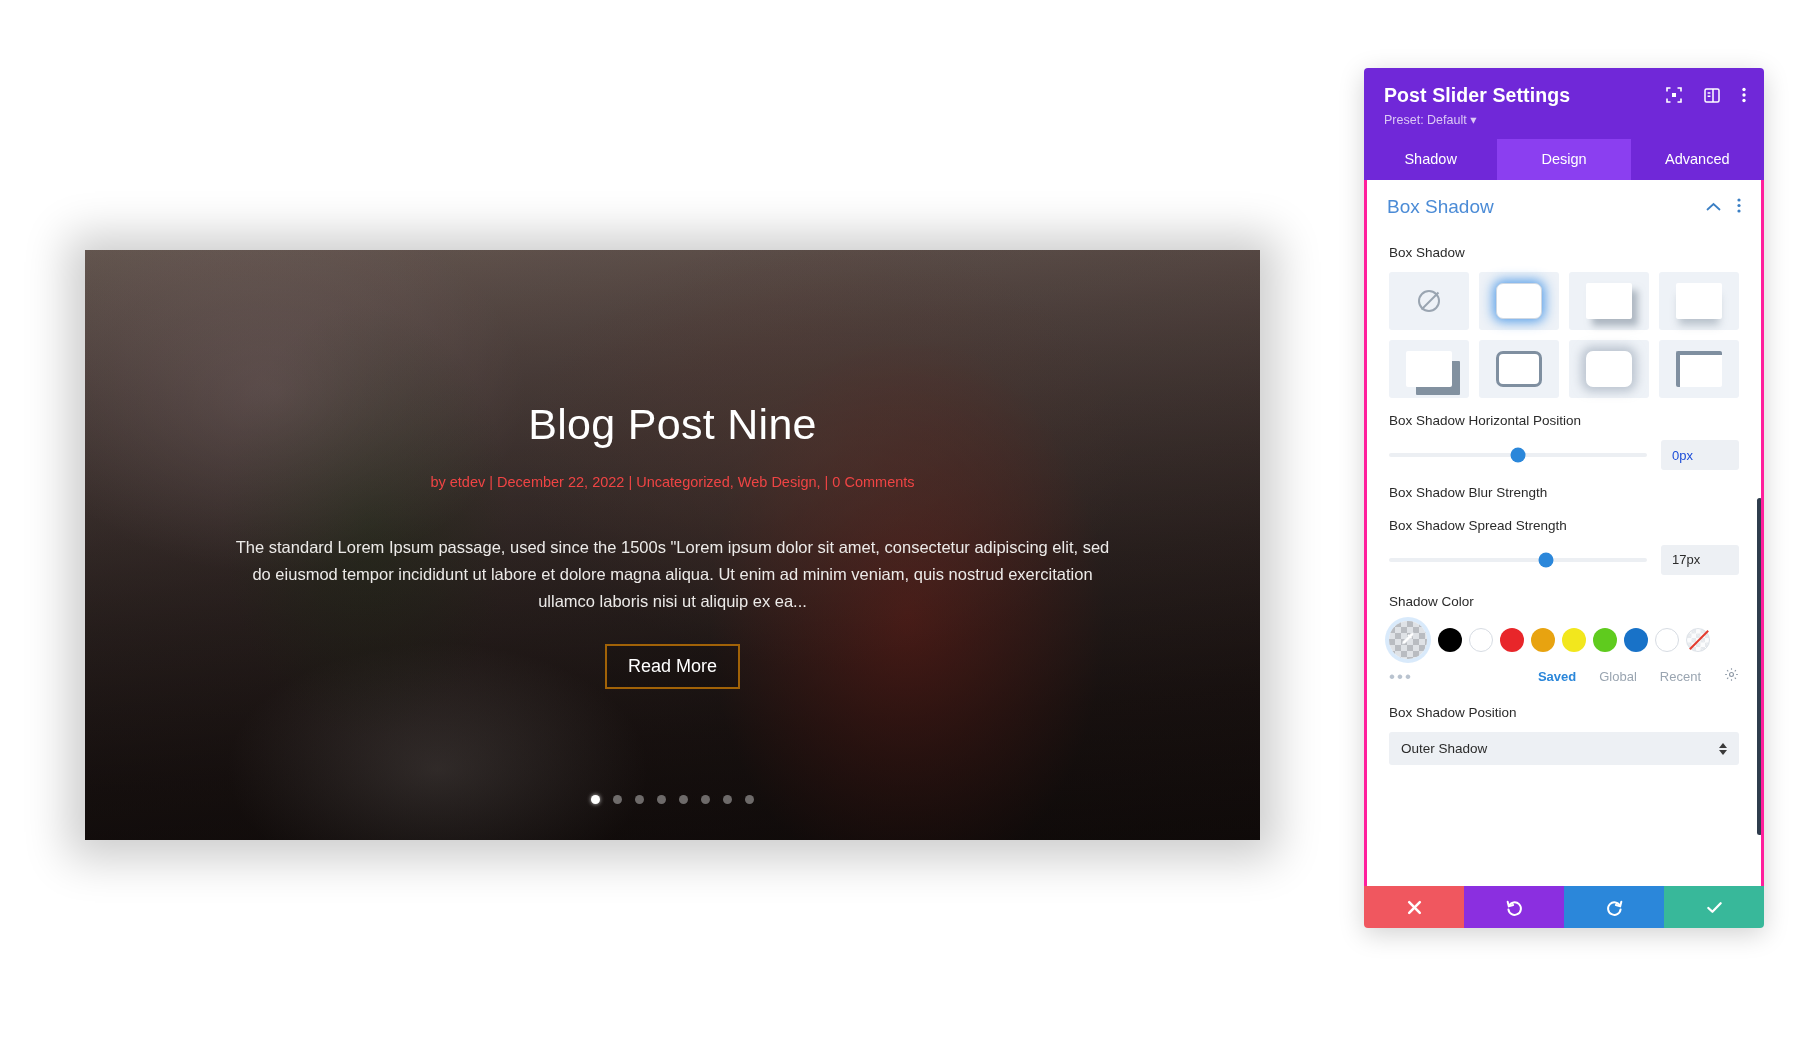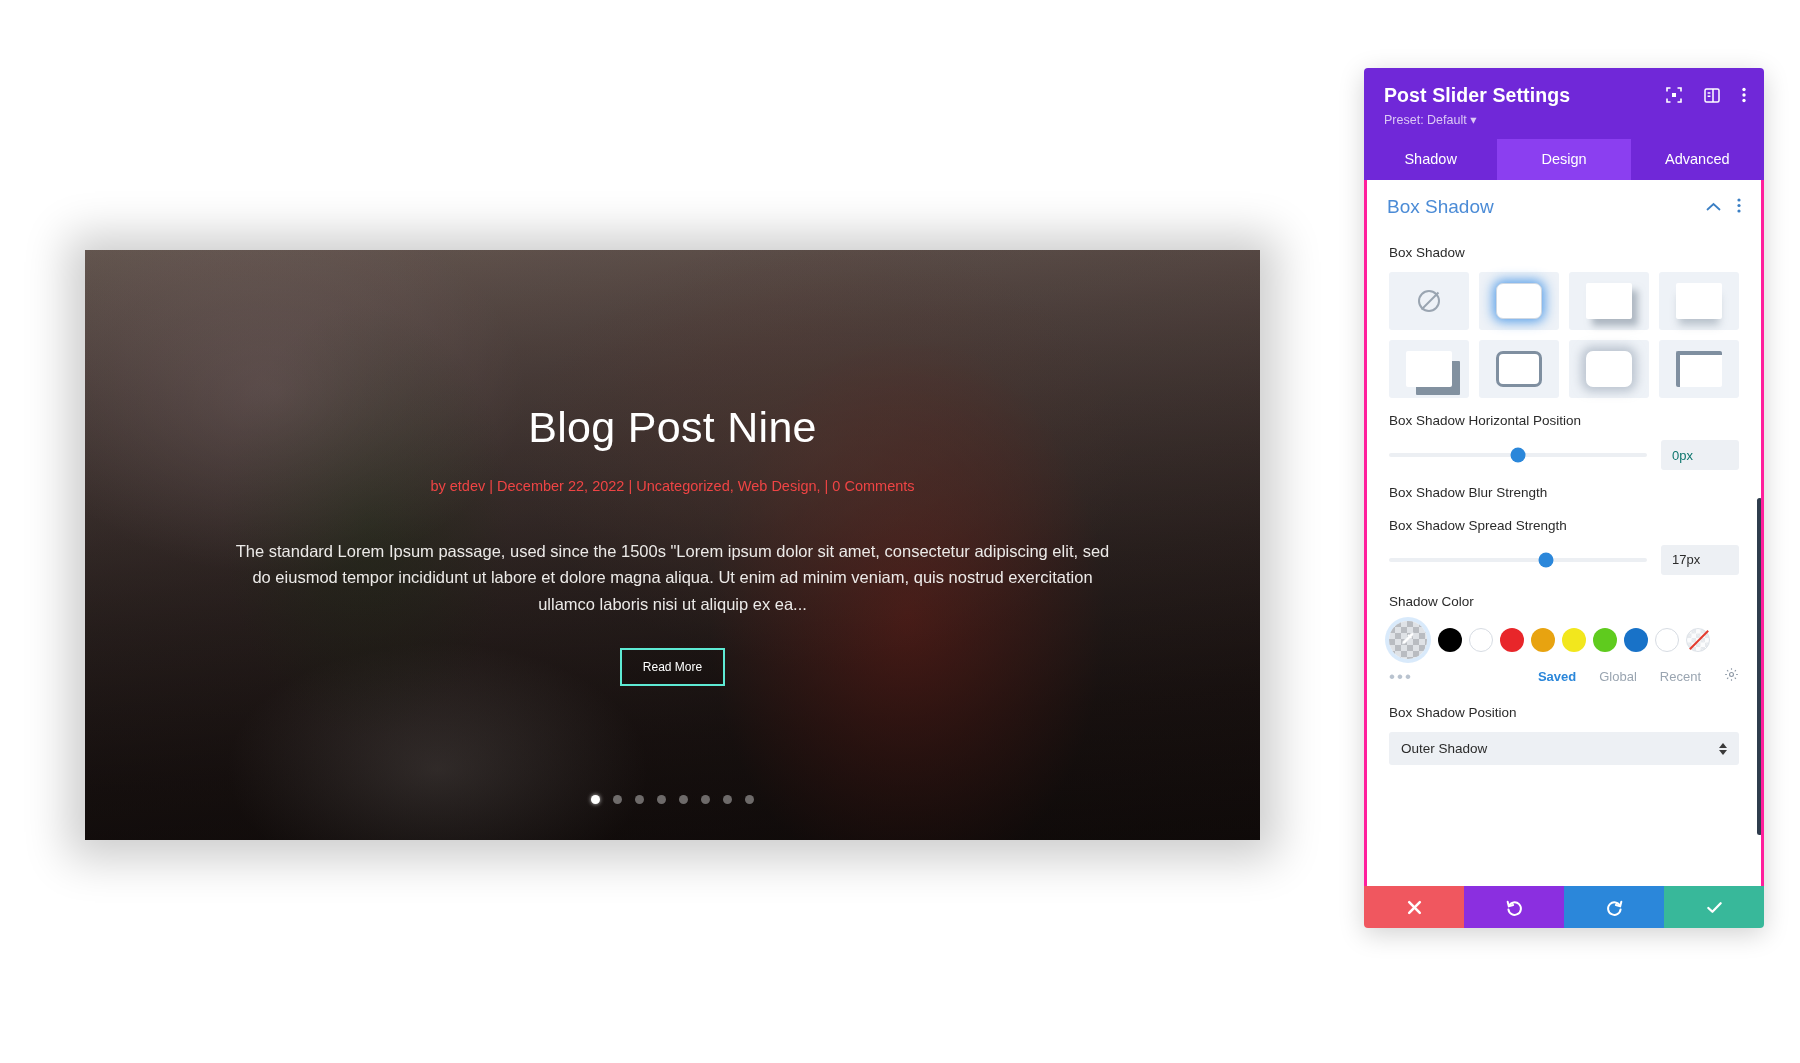--- a/index.html
+++ b/index.html
@@ -46,22 +46,22 @@
   }
   .post-meta {
     color: #ef4444; font-size: 14.5px; font-weight: 400;
     text-align: center;
   }
   .post-excerpt {
     color: #eceae8; font-size: 16.5px; line-height: 1.62;
     text-align: center; max-width: 880px; margin-bottom: 30px; margin-top: 44px;
   }
   .read-more {
-    display: inline-block; color: #fff; font-size: 12px;
-    padding: 10px 21px; border: 2px solid #5eead4;
+    display: inline-block; color: #fff; font-size: 18px;
+    padding: 10px 21px; border: 2px solid #a16207;
     background: rgba(0,0,0,0.12); cursor: pointer;
   }
   .dots {
     position: absolute; bottom: 36px; left: 0; right: 0;
     display: flex; justify-content: center; gap: 13px; z-index: 4;
   }
   .dot { width: 9px; height: 9px; border-radius: 50%; background: rgba(235,235,235,0.42); cursor: pointer; }
   .dot.active { background: #ffffff; box-shadow: 0 0 4px rgba(255,255,255,.8); }
 
   
@@ -125,21 +125,21 @@
   .track { position: relative; flex: 1; height: 4px; background: #eceff3; border-radius: 3px; cursor: pointer; }
   .knob {
     position: absolute; top: 50%; width: 15px; height: 15px; border-radius: 50%;
     background: #2b87da; transform: translate(-50%, -50%); cursor: pointer;
   }
   .numbox {
     width: 78px; height: 30px; background: #edf0f4; border-radius: 3px;
     display: flex; align-items: center; padding-left: 11px;
     font-size: 13px; color: #2b2b2b; cursor: text;
   }
-  .numbox.placeholder { color: #0f766e; }
+  .numbox.placeholder { color: #1d4ed8; }
 
   
   .color-row { display: flex; align-items: center; gap: 7px; margin: 8px 0 4px; }
   .swatch { width: 24px; height: 24px; border-radius: 50%; cursor: pointer; flex: none; }
   .swatch.ring { border: 1px solid #d7dce3; }
   .picker {
     width: 38px; height: 38px; border-radius: 50%; flex: none; cursor: pointer;
     background:
       linear-gradient(45deg,#b9bcc1 25%,transparent 25%,transparent 75%,#b9bcc1 75%),
       linear-gradient(45deg,#b9bcc1 25%,#dfe2e6 25%,#dfe2e6 75%,#b9bcc1 75%);

